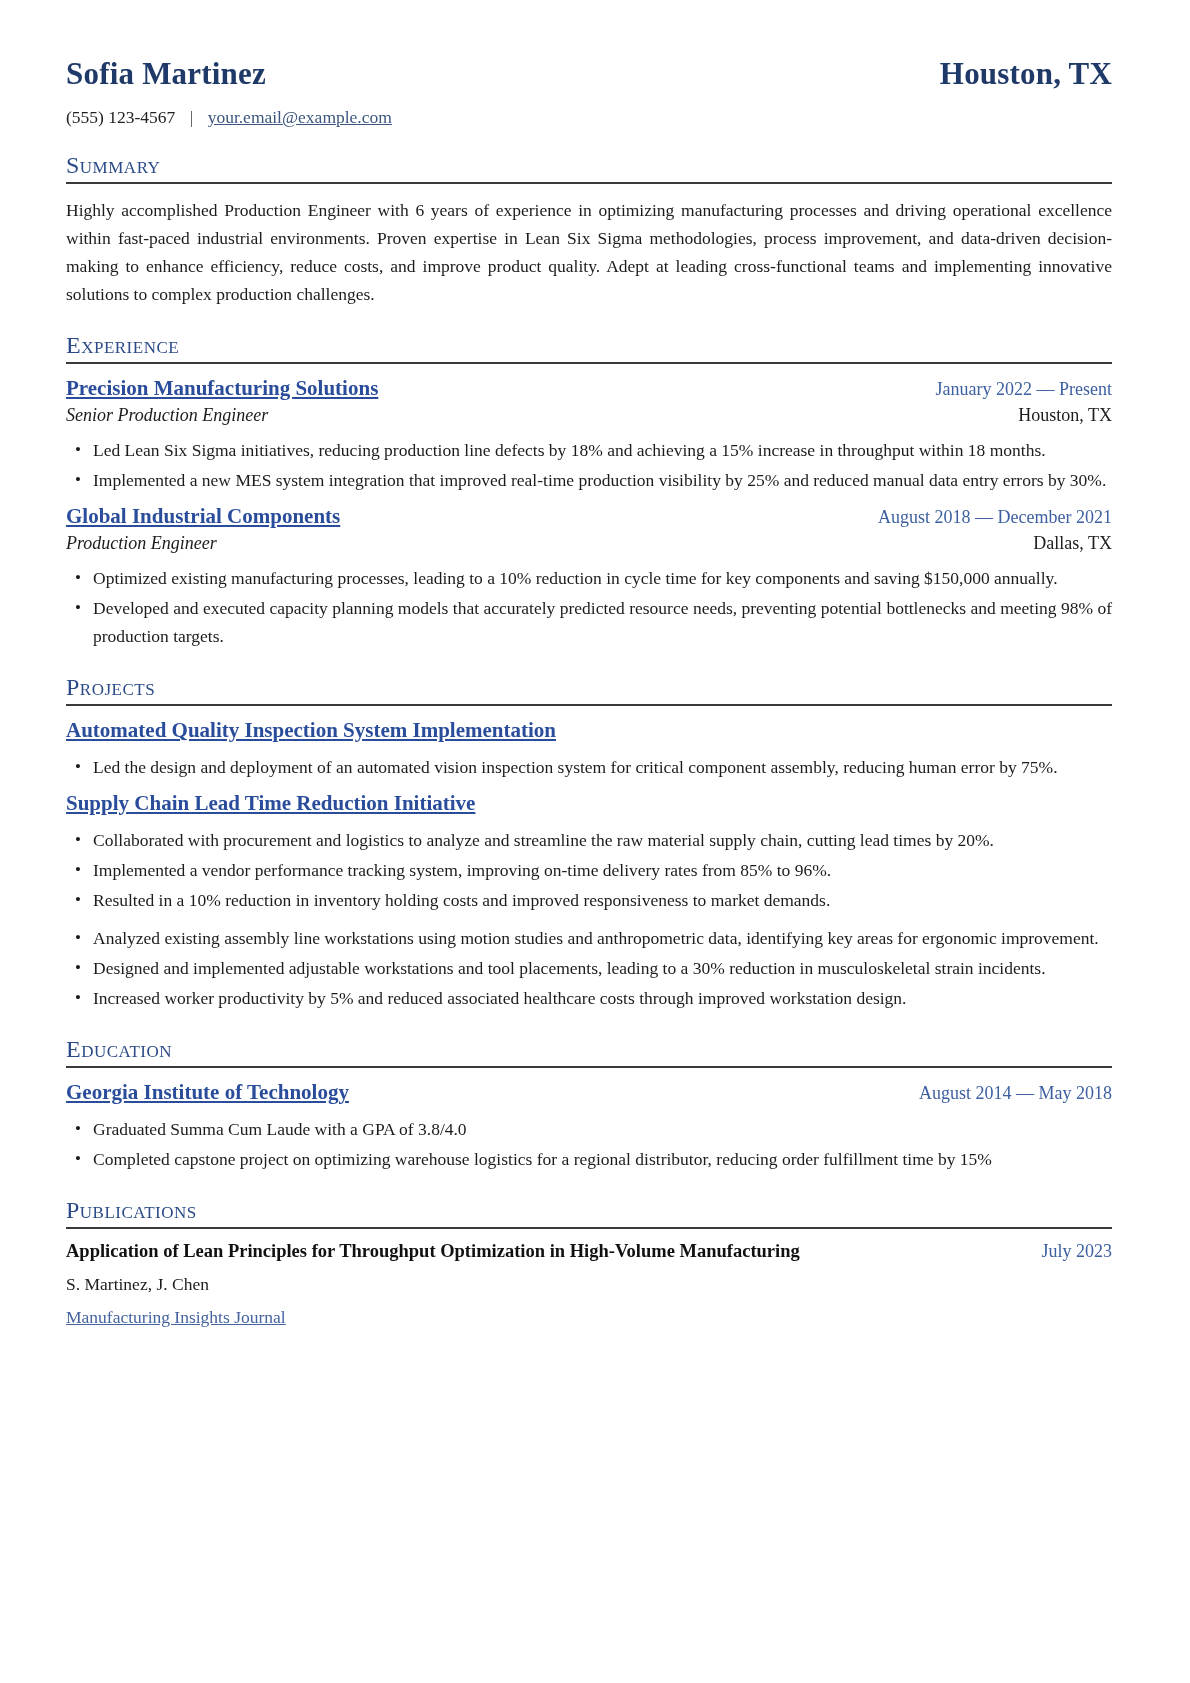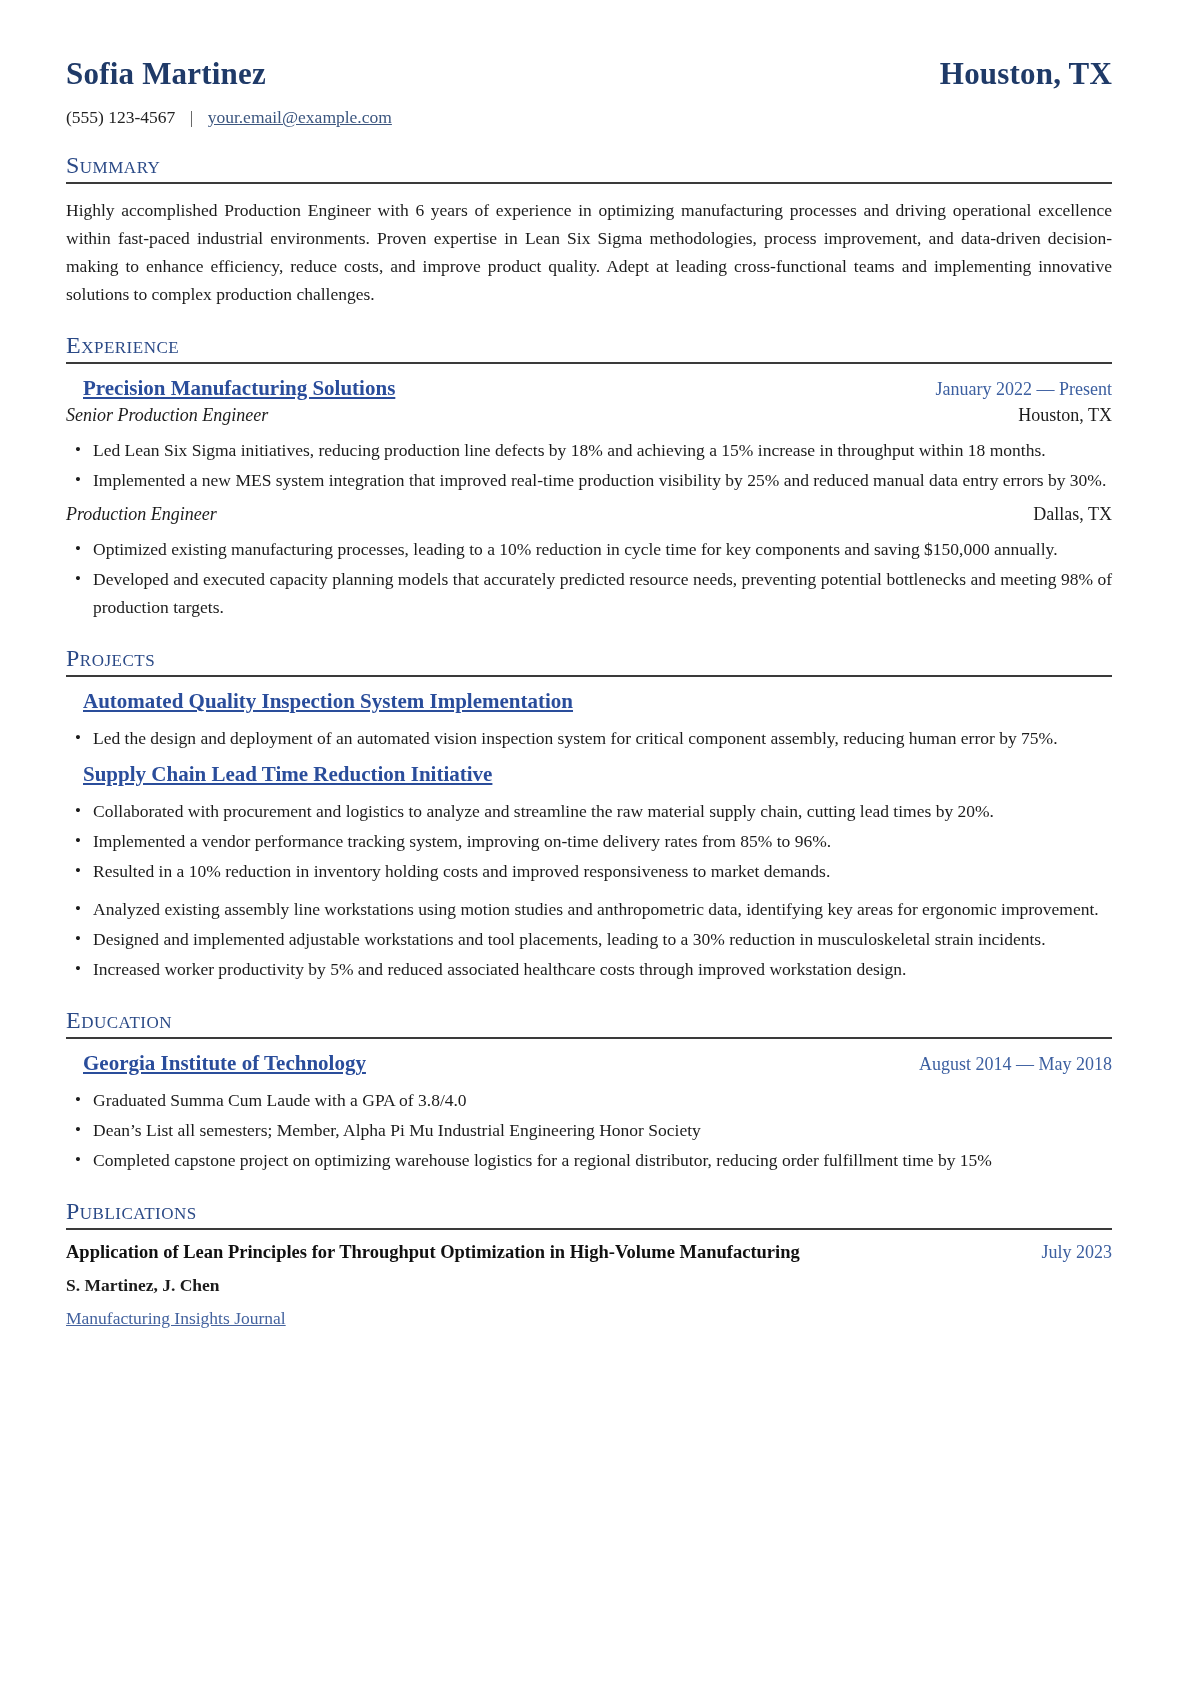--- a/index.html
+++ b/index.html
@@ -65,21 +65,20 @@
     display: flex;
     justify-content: space-between;
     align-items: baseline;
   }
   .entry-title {
     font-size: 21px;
     font-weight: bold;
     color: #2a4d9b;
     text-decoration: underline;
     cursor: pointer;
-    margin-left: 17px;
   }
   .entry-date {
     font-size: 18px;
     color: #3c5fa0;
     white-space: nowrap;
   }
   .entry-role {
     font-size: 18px;
     font-style: italic;
     color: #1c1c1c;
@@ -131,21 +130,20 @@
   .pub-date {
     font-size: 18px;
     color: #3c5fa0;
     white-space: nowrap;
     margin-left: 20px;
   }
   .pub-authors {
     margin-top: 12px;
     font-size: 17.5px;
     color: #1c1c1c;
-    font-weight: bold;
   }
   .pub-journal {
     display: inline-block;
     margin-top: 12px;
     font-size: 17.5px;
     color: #44639f;
     text-decoration: underline;
     cursor: pointer;
   }
 </style>
@@ -183,20 +181,24 @@
         <span class="entry-role">Senior Production Engineer</span>
         <span class="entry-loc">Houston, TX</span>
       </div>
       <ul class="bullets">
         <li>Led Lean Six Sigma initiatives, reducing production line defects by 18% and achieving a 15% increase in throughput within 18 months.</li>
         <li>Implemented a new MES system integration that improved real-time production visibility by 25% and reduced manual data entry errors by 30%.</li>
       </ul>
     </div>
 
     <div class="entry">
+      <div class="entry-row">
+        <a class="entry-title">Global Industrial Components</a>
+        <span class="entry-date">August 2018 — December 2021</span>
+      </div>
       <div class="entry-row sub-row">
         <span class="entry-role">Production Engineer</span>
         <span class="entry-loc">Dallas, TX</span>
       </div>
       <ul class="bullets">
         <li>Optimized existing manufacturing processes, leading to a 10% reduction in cycle time for key components and saving $150,000 annually.</li>
         <li>Developed and executed capacity planning models that accurately predicted resource needs, preventing potential bottlenecks and meeting 98% of production targets.</li>
       </ul>
     </div>
   </section>
@@ -236,21 +238,20 @@
   <section>
     <h2 class="section-title">Education</h2>
 
     <div class="entry">
       <div class="entry-row">
         <a class="entry-title">Georgia Institute of Technology</a>
         <span class="entry-date">August 2014 — May 2018</span>
       </div>
       <ul class="bullets">
         <li>Graduated Summa Cum Laude with a GPA of 3.8/4.0</li>
-        <li>Dean’s List all semesters; Member, Alpha Pi Mu Industrial Engineering Honor Society</li>
         <li>Completed capstone project on optimizing warehouse logistics for a regional distributor, reducing order fulfillment time by 15%</li>
       </ul>
     </div>
   </section>
 
   <section>
     <h2 class="section-title">Publications</h2>
 
     <div class="pub-entry">
       <div class="pub-title-row">

